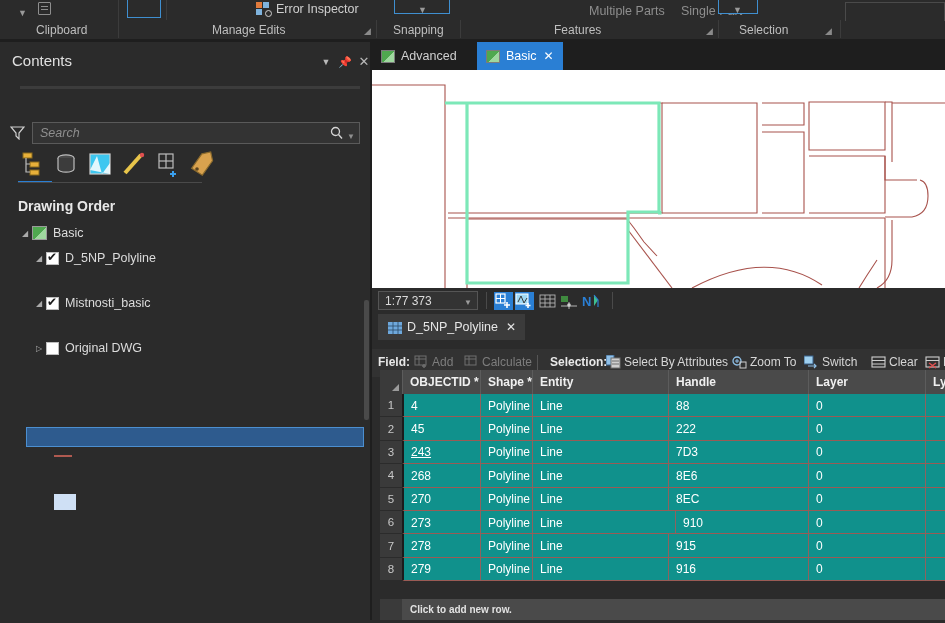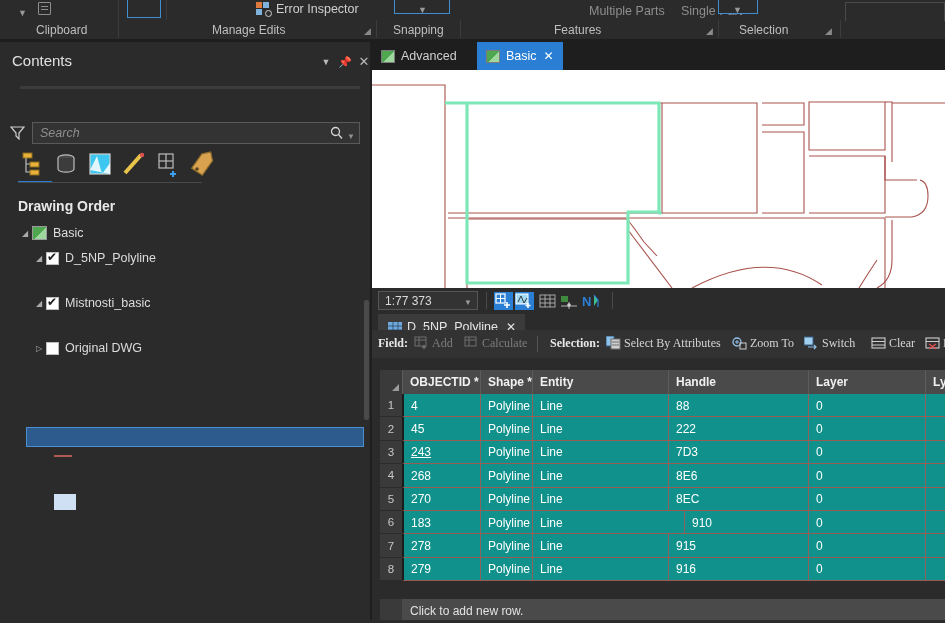--- a/index.html
+++ b/index.html
@@ -81,41 +81,41 @@
   .sb-sep { position: absolute; top: 4px; width: 1px; height: 17px; background: #4a4a4a; }
   .sb-ico { position: absolute; top: 4px; width: 19px; height: 18px; cursor: pointer; }
   .sb-ico.sel { background: #2a7fd4; }
 
   
   .attr { position: absolute; left: 0px; top: 272px; width: 573px; height: 309px; background: #2b2b2b; }
   .attab { position: absolute; left: 6px; top: 0; height: 26px; background: #3b3b3b; display: flex; align-items: center; padding: 0 9px; font-size: 12.5px; color: #e6e6e6; cursor: pointer; }
   .attab-ico { width: 14px; height: 12px; margin-right: 6px; background: #6ea8dc; border: 1px solid #3c3c3c; }
   .attab-x { margin-left: 8px; font-size: 12px; }
 
-  .attr-toolbar { position: absolute; left: 0; top: 16px; width: 573px; height: 28px; background: #323232; font-family: Liberation Serif, serif; }
+  .attr-toolbar { position: absolute; left: 0; top: 35px; width: 573px; height: 28px; background: #323232; }
   .tb-lbl { position: absolute; top: 6px; font-size: 12px; font-weight: bold; color: #e8e8e8; white-space: nowrap; }
   .tb-cmd { position: absolute; top: 6px; font-size: 12px; color: #d6d6d6; white-space: nowrap; cursor: pointer; }
   .tb-cmd.dis { color: #7d7d7d; cursor: default; }
   .tb-ico { position: absolute; top: 6px; width: 15px; height: 14px; }
   .tb-div { position: absolute; top: 6px; width: 1px; height: 16px; background: #555555; }
 
   .grid { position: absolute; left: 8px; top: 56px; width: 565px; height: 253px; }
   .grid-head { position: absolute; left: 0; top: 0; width: 565px; height: 24px; background: #4a4a4a; }
   .gh-corner { position: absolute; left: 0; top: 0; width: 22px; height: 24px; background: #3a3a3a; }
   .gh-corner:after { content:""; position:absolute; right:3px; bottom:3px; border-left:7px solid transparent; border-bottom:7px solid #9b9b9b; }
   .gh-cell { position: absolute; top: 0; height: 24px; font-size: 12px; font-weight: bold; color: #f0f0f0; display:flex; align-items:center; padding-left: 7px; border-left: 1px solid #5c5c5c; white-space: nowrap; }
   .grid-body { position: absolute; left: 0; top: 24px; width: 565px; height: 205px; }
   .grow { position: absolute; left: 0; width: 565px; height: 23.4px; }
   .grow-num { position: absolute; left: 0; top: 0; width: 22px; height: 23.4px; background: #3a3a3a; color: #c8c8c8; font-size: 11.5px; display:flex; align-items:center; justify-content:center; border-bottom: 1px solid #2b2b2b; }
   .grow-sel { position: absolute; left: 22px; top: 0; width: 543px; height: 23.4px; background: #10918c; border-bottom: 1px solid #9a5b55; border-left: 2px solid #1b1b1b; }
   .gcell { position: absolute; top: 0; height: 23.4px; font-size: 12px; color: #ffffff; display:flex; align-items:center; padding-left: 7px; white-space: nowrap; overflow: hidden; }
   .gcell.div { border-left: 1px solid #8f625e; }
   .addrow { position: absolute; left: 0; top: 229px; width: 565px; height: 24px; background: #4a4a4a; }
   .addrow-num { position: absolute; left: 0; top: 0; width: 22px; height: 24px; background: #3a3a3a; }
-  .addrow-txt { position: absolute; left: 30px; top: 5px; font-size: 12px; color: #e2e2e2; }
+  .addrow-txt { position: absolute; left: 30px; top: 5px; font-size: 10px; color: #e2e2e2; font-weight: bold; }
 
   
   .vgutter { position: absolute; left: 370px; top: 42px; width: 2px; height: 581px; background: #1e1e1e; }
   .pane-scroll { position: absolute; left: 364px; top: 258px; width: 5px; height: 120px; background: #4a4a4a; border-radius: 2px; }
   .top-thinbar { position: absolute; left: 20px; top: 44px; width: 340px; height: 3px; background: #3c3c3c; }
   .bottom-edge { position: absolute; left: 0; top: 620px; width: 945px; height: 3px; background: #2b2b2b; }
 </style>
 </head>
 <body>
 
@@ -502,24 +502,24 @@
             <span class="gcell" style="left:24px; width:76px;">270</span>
             <span class="gcell div" style="left:100px; width:52px;">Polyline</span>
             <span class="gcell div" style="left:152px; width:136px;">Line</span>
             <span class="gcell div" style="left:288px; width:140px;">8EC</span>
             <span class="gcell div" style="left:428px; width:117px;">0</span>
             <span class="gcell div" style="left:545px; width:20px;"></span>
           </div>
           <div class="grow" style="top:117px;">
             <span class="grow-num">6</span>
             <span class="grow-sel"></span>
-            <span class="gcell" style="left:24px; width:76px;">183</span>
-            <span class="gcell div" style="left:100px; width:52px;">Polyline</span>
-            <span class="gcell div" style="left:152px; width:136px;">Line</span>
-            <span class="gcell div" style="left:304px; width:140px;">910</span>
+            <span class="gcell" style="left:24px; width:76px;">273</span>
+            <span class="gcell div" style="left:100px; width:52px;">Polyline</span>
+            <span class="gcell div" style="left:152px; width:136px;">Line</span>
+            <span class="gcell div" style="left:295px; width:140px;">910</span>
             <span class="gcell div" style="left:428px; width:117px;">0</span>
             <span class="gcell div" style="left:545px; width:20px;"></span>
           </div>
           <div class="grow" style="top:140.4px;">
             <span class="grow-num">7</span>
             <span class="grow-sel"></span>
             <span class="gcell" style="left:24px; width:76px;">278</span>
             <span class="gcell div" style="left:100px; width:52px;">Polyline</span>
             <span class="gcell div" style="left:152px; width:136px;">Line</span>
             <span class="gcell div" style="left:288px; width:140px;">915</span>

